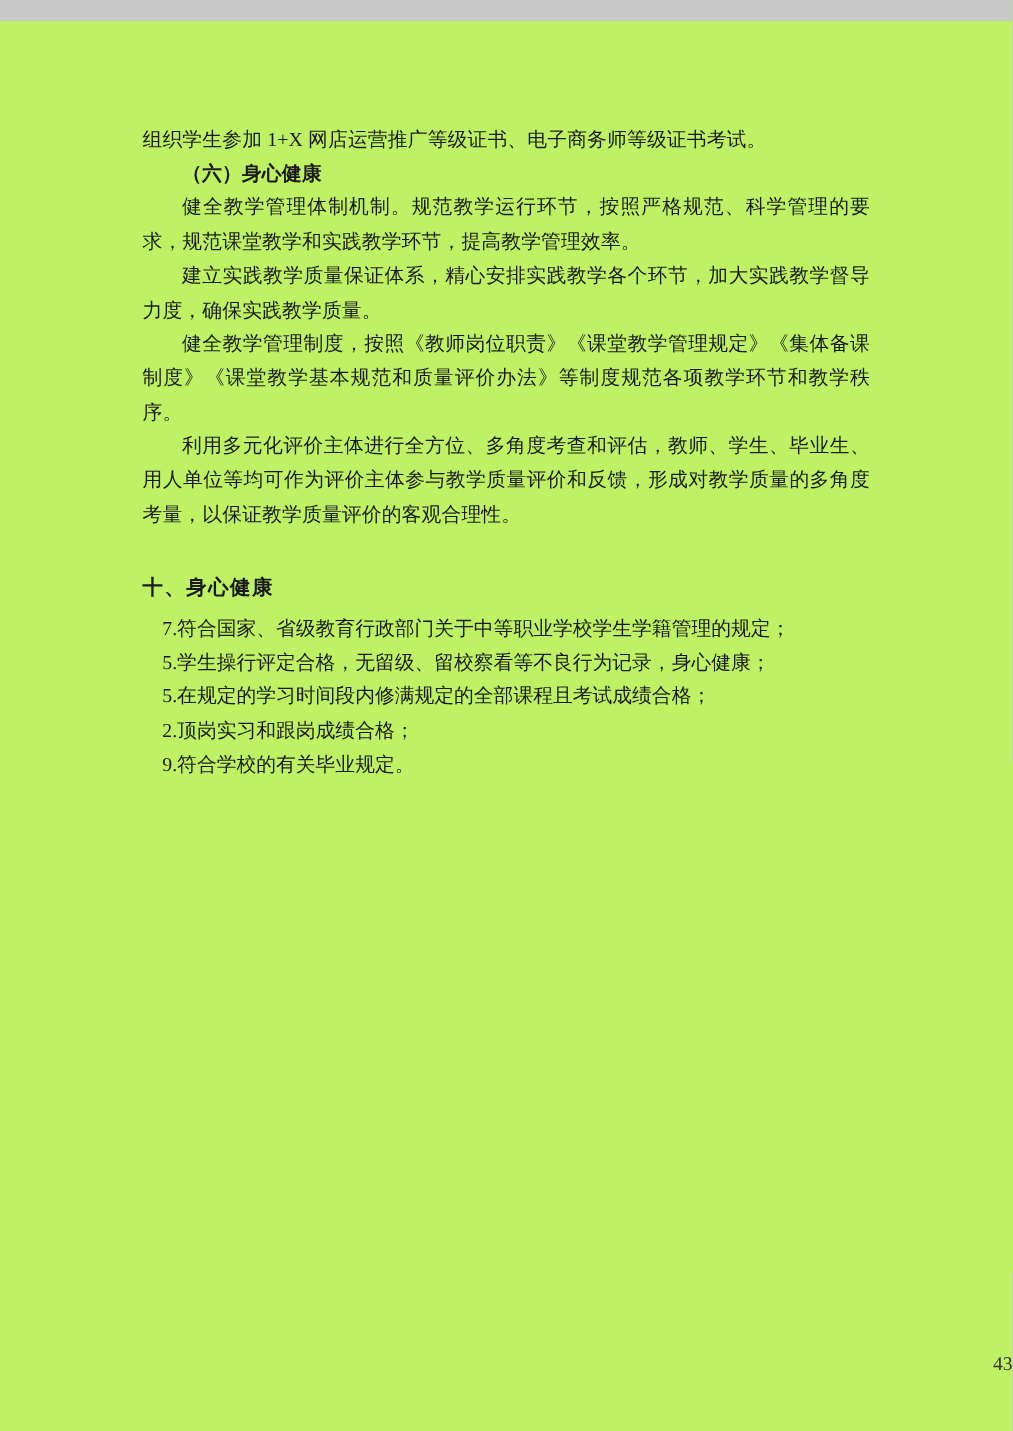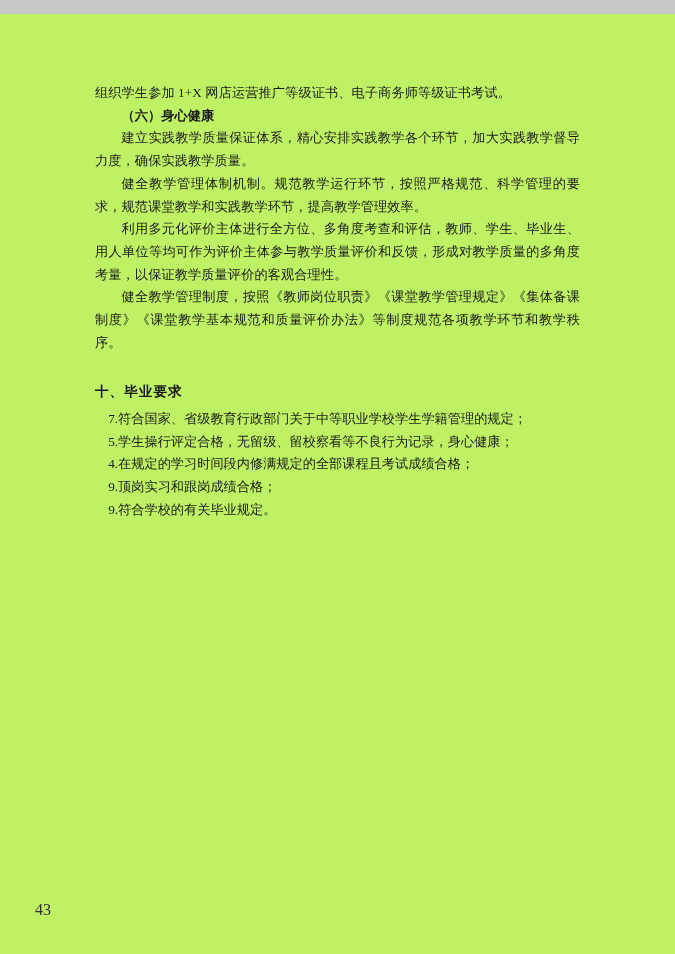--- a/index.html
+++ b/index.html
@@ -63,53 +63,53 @@
     color: #1a1a1a;
     text-align: justify;
     text-indent: 1em;
     margin: 0;
   }
   .page-number {
     position: absolute;
     left: 0;
     right: 0;
     top: 887px;
-    text-align: left;
-    font-size: 16px;
+    text-align: right;
+    font-size: 13px;
     color: #333;
     font-family: "Liberation Serif", serif;
     padding-left: 35px;
   }
 </style>
 </head>
 <body>
 
 <div class="page">
   <div class="content">
 
     <p class="para noindent">组织学生参加 1+X 网店运营推广等级证书、电子商务师等级证书考试。</p>
 
     <p class="para indent2 bold">（六）身心健康</p>
 
+    <p class="para indent2">健全教学管理体制机制。规范教学运行环节，按照严格规范、科学管理的要求，规范课堂教学和实践教学环节，提高教学管理效率。</p>
+
     <p class="para indent2">建立实践教学质量保证体系，精心安排实践教学各个环节，加大实践教学督导力度，确保实践教学质量。</p>
 
-    <p class="para indent2">健全教学管理体制机制。规范教学运行环节，按照严格规范、科学管理的要求，规范课堂教学和实践教学环节，提高教学管理效率。</p>
+    <p class="para indent2">健全教学管理制度，按照《教师岗位职责》《课堂教学管理规定》《集体备课制度》《课堂教学基本规范和质量评价办法》等制度规范各项教学环节和教学秩序。</p>
 
     <p class="para indent2">利用多元化评价主体进行全方位、多角度考查和评估，教师、学生、毕业生、用人单位等均可作为评价主体参与教学质量评价和反馈，形成对教学质量的多角度考量，以保证教学质量评价的客观合理性。</p>
 
-    <p class="para indent2">健全教学管理制度，按照《教师岗位职责》《课堂教学管理规定》《集体备课制度》《课堂教学基本规范和质量评价办法》等制度规范各项教学环节和教学秩序。</p>
-
     <div class="gap-before-section"></div>
 
-    <p class="section-heading">十、毕业要求</p>
+    <p class="section-heading">十、身心健康</p>
 
     <div class="gap-small"></div>
 
     <p class="list-line">7.符合国家、省级教育行政部门关于中等职业学校学生学籍管理的规定；</p>
     <p class="list-line">5.学生操行评定合格，无留级、留校察看等不良行为记录，身心健康；</p>
-    <p class="list-line">4.在规定的学习时间段内修满规定的全部课程且考试成绩合格；</p>
-    <p class="list-line">9.顶岗实习和跟岗成绩合格；</p>
+    <p class="list-line">5.在规定的学习时间段内修满规定的全部课程且考试成绩合格；</p>
+    <p class="list-line">2.顶岗实习和跟岗成绩合格；</p>
     <p class="list-line">9.符合学校的有关毕业规定。</p>
 
   </div>
 
   <div class="page-number">43</div>
 </div>
 
 </body></html>

